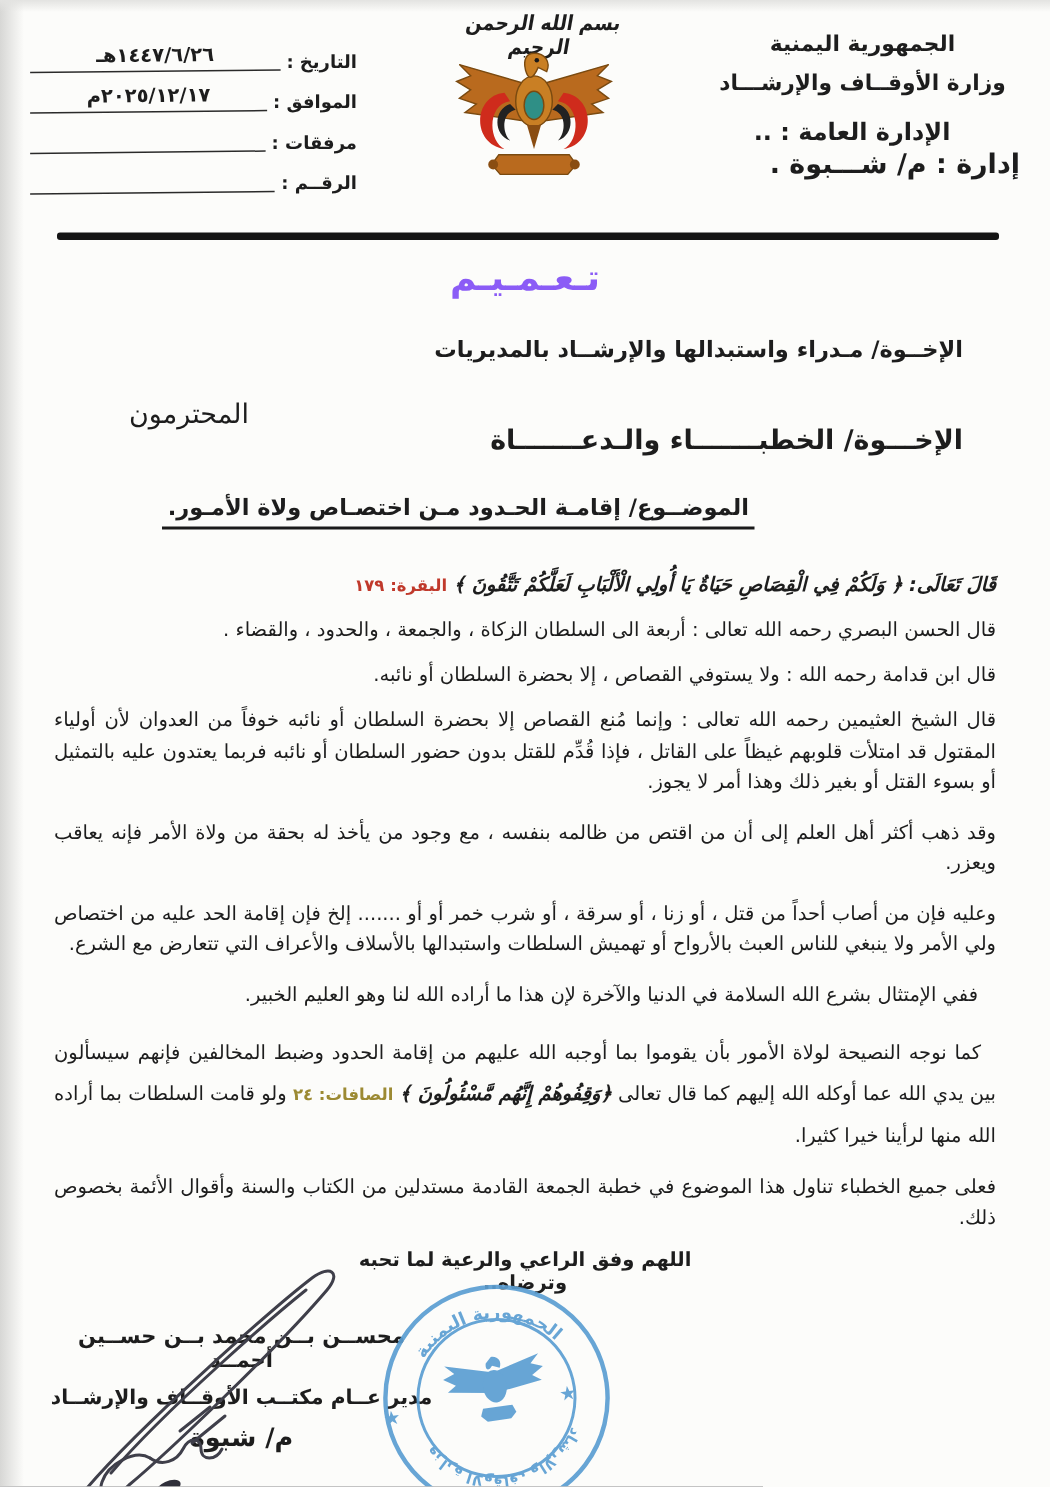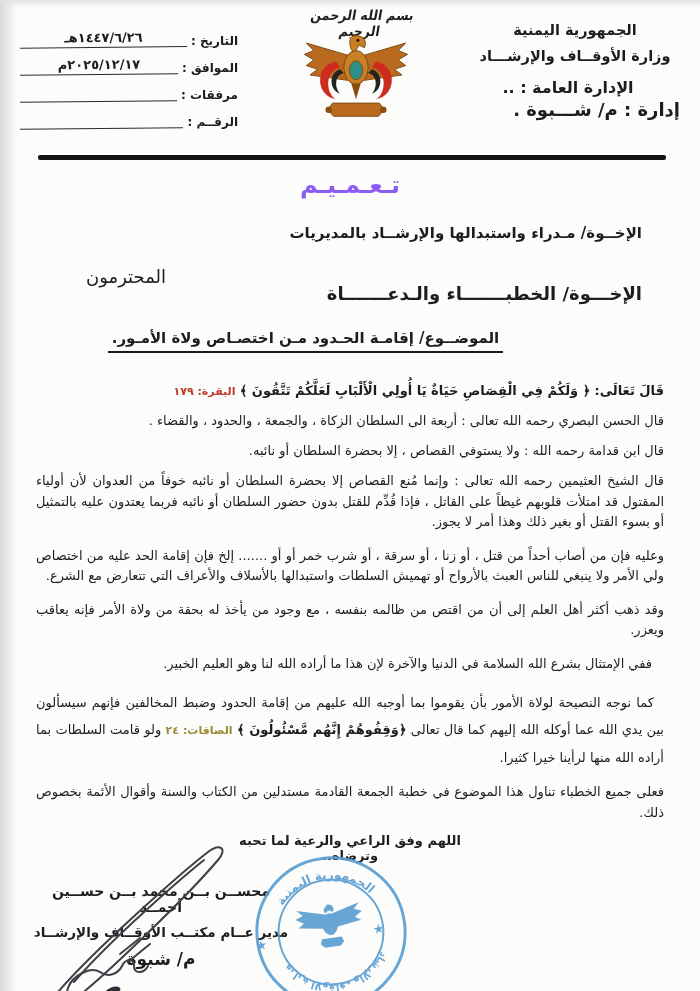--- a/index.html
+++ b/index.html
@@ -36,21 +36,21 @@
   .greeting{position:absolute;top:293px;right:242px;font-size:11.5px;font-weight:bold;}
 
   .subject{position:absolute;top:328px;left:0;width:611px;text-align:center;}
   .subject span{display:inline-block;font-size:15px;font-weight:bold;border-bottom:2px solid #1a1a1a;
         padding:0 4px 4px;}
 
   
   .body{position:absolute;top:381px;left:36px;width:628px;font-size:13px;line-height:1.55;
         text-align:justify;}
   .body p{margin:0 0 10px;}
-  .quran{font-weight:bold;}
+  .quran{font-weight:bold;font-style:italic;}
   .verse-ref{font-weight:bold;font-size:11px;}
   .ref-red{color:#c0392b;}
   .ref-olive{color:#9c8a33;}
   .p-uthaymin{margin-bottom:14px !important;}
   .p-spread{line-height:2.15;text-indent:10px;}
   .p-indent{text-indent:12px;}
 
   .dua{position:absolute;top:833px;left:210px;width:280px;text-align:center;
         font-size:13px;font-weight:bold;}
 
@@ -125,22 +125,22 @@
 
   <div class="body">
     <p>
       <span class="quran">قَالَ تَعَالَى:</span>
       <span class="quran">﴿ وَلَكُمْ فِي الْقِصَاصِ حَيَاةٌ يَا أُولِي الْأَلْبَابِ لَعَلَّكُمْ تَتَّقُونَ ﴾</span>
       <span class="verse-ref ref-red">البقرة: ١٧٩</span>
     </p>
     <p>قال الحسن البصري رحمه الله تعالى : أربعة الى السلطان الزكاة ، والجمعة ، والحدود ، والقضاء .</p>
     <p>قال ابن قدامة رحمه الله : ولا يستوفي القصاص ، إلا بحضرة السلطان أو نائبه.</p>
     <p class="p-uthaymin">قال الشيخ العثيمين رحمه الله تعالى : وإنما مُنع القصاص إلا بحضرة السلطان أو نائبه خوفاً من العدوان لأن أولياء المقتول قد امتلأت قلوبهم غيظاً على القاتل ، فإذا قُدِّم للقتل بدون حضور السلطان أو نائبه فربما يعتدون عليه بالتمثيل أو بسوء القتل أو بغير ذلك وهذا أمر لا يجوز.</p>
+    <p class="p-uthaymin">وقد ذهب أكثر أهل العلم إلى أن من اقتص من ظالمه بنفسه ، مع وجود من يأخذ له بحقة من ولاة الأمر فإنه يعاقب ويعزر.</p>
     <p class="p-uthaymin">وعليه فإن من أصاب أحداً من قتل ، أو زنا ، أو سرقة ، أو شرب خمر أو أو ....... إلخ  فإن إقامة الحد عليه من اختصاص ولي الأمر  ولا ينبغي للناس العبث بالأرواح أو تهميش السلطات واستبدالها بالأسلاف والأعراف التي تتعارض مع الشرع.</p>
-    <p class="p-uthaymin">وقد ذهب أكثر أهل العلم إلى أن من اقتص من ظالمه بنفسه ، مع وجود من يأخذ له بحقة من ولاة الأمر فإنه يعاقب ويعزر.</p>
     <p class="p-indent p-uthaymin">ففي الإمتثال بشرع الله  السلامة في الدنيا والآخرة لإن هذا ما أراده الله لنا وهو العليم الخبير.</p>
     <p class="p-spread">
       <span>كما نوجه النصيحة  لولاة الأمور  بأن يقوموا بما أوجبه الله عليهم من إقامة الحدود وضبط المخالفين فإنهم سيسألون بين يدي الله عما أوكله الله إليهم كما قال تعالى </span>
       <span class="quran">﴿وَقِفُوهُمْ إِنَّهُم مَّسْئُولُونَ ﴾</span>
       <span class="verse-ref ref-olive">الصافات: ٢٤</span>
       <span> ولو قامت السلطات بما أراده الله منها لرأينا خيرا كثيرا.</span>
     </p>
     <p>فعلى جميع الخطباء تناول هذا الموضوع في خطبة الجمعة القادمة مستدلين من الكتاب والسنة وأقوال الأئمة بخصوص ذلك.</p>
   </div>
 

